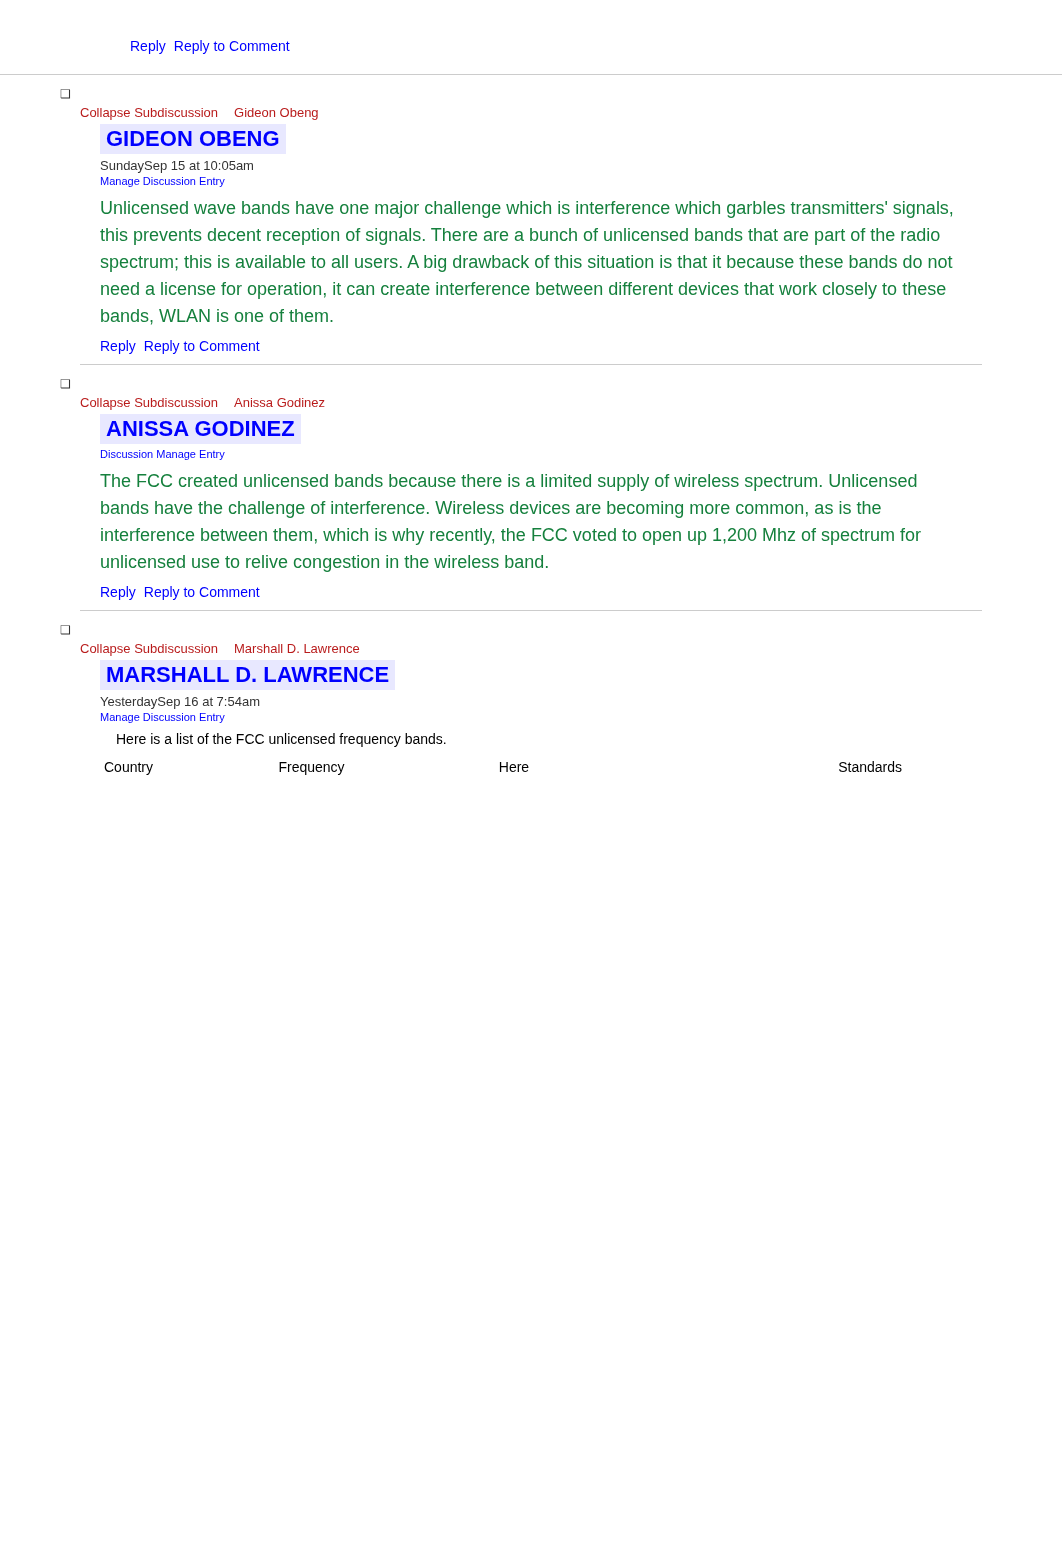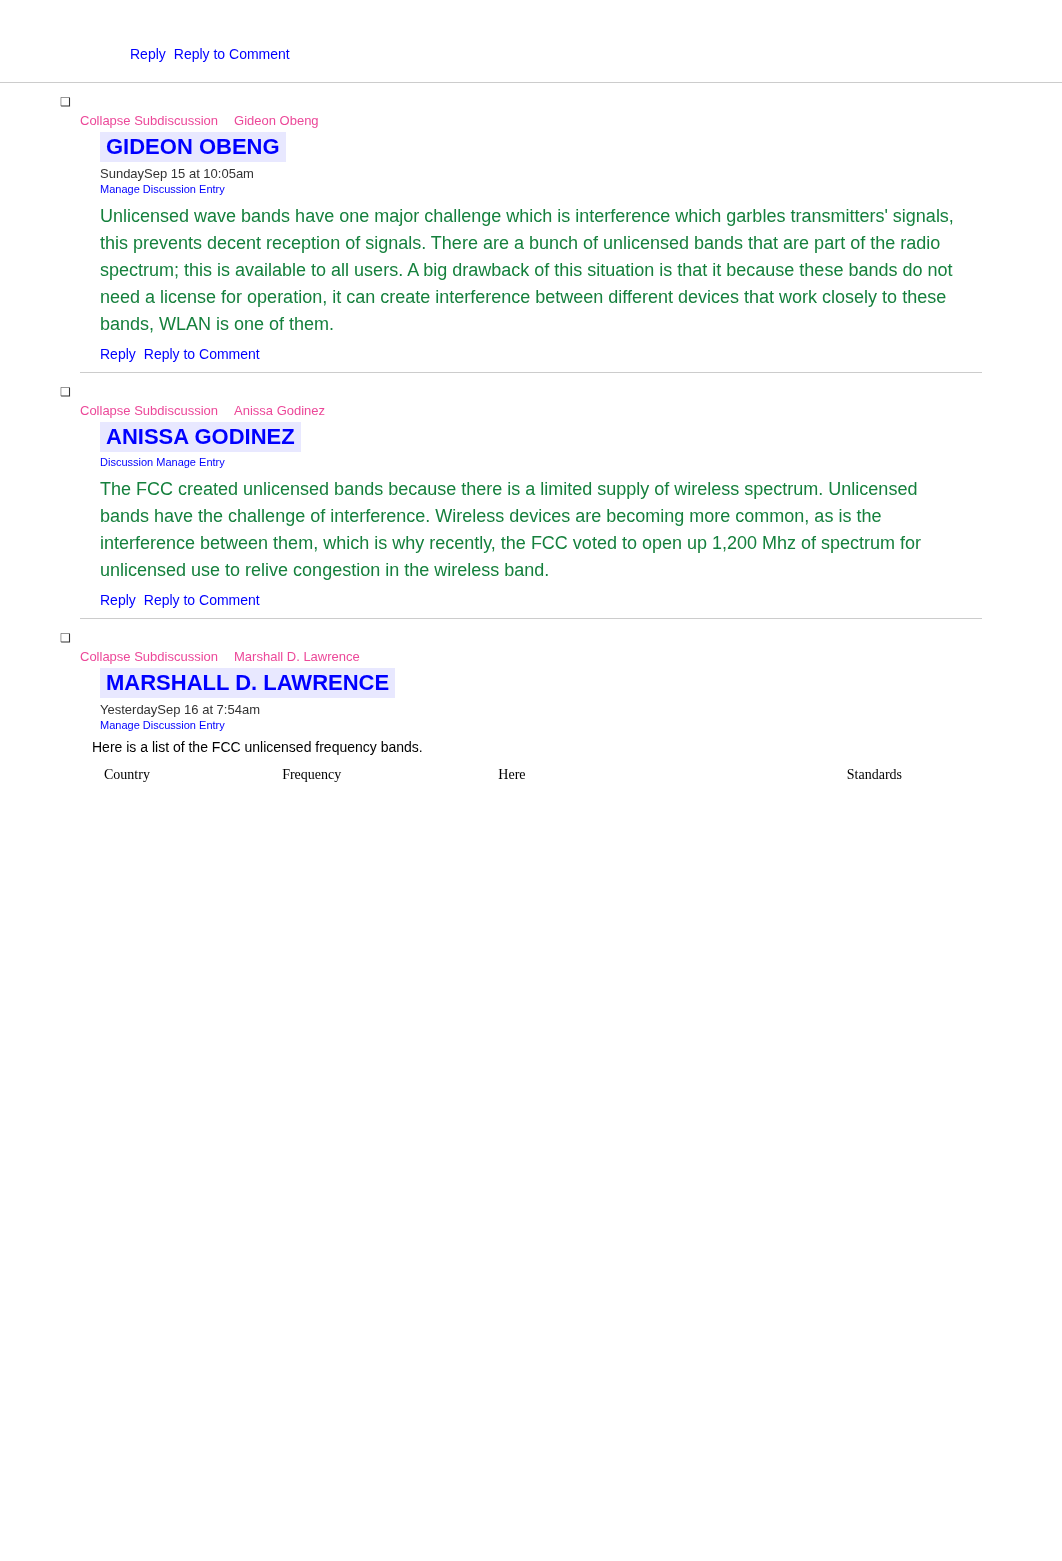--- a/index.html
+++ b/index.html
@@ -7,21 +7,21 @@
       font-family: Arial, sans-serif;
       font-size: 14px;
       background: #fff;
       color: #000;
       width: 1062px;
       min-height: 1561px;
     }
 
     .page-container {
       width: 100%;
-      padding: 36px 0;
+      padding: 28px 0;
     }
 
     
     .top-reply-section {
       padding: 10px 130px 20px 130px;
       border-bottom: 1px solid #ccc;
       margin-bottom: 10px;
     }
 
     .reply-links {
@@ -54,21 +54,21 @@
     }
 
     .discussion-header {
       display: flex;
       align-items: center;
       gap: 16px;
       margin-bottom: 4px;
     }
 
     .collapse-link, .user-link {
-      color: #ec4899;
+      color: #b91c1c;
       text-decoration: none;
       font-size: 13px;
     }
 
     .user-name-large {
       font-size: 22px;
       font-weight: bold;
       color: blue;
       background-color: #e8e8ff;
       padding: 2px 6px;
@@ -123,25 +123,24 @@
       width: calc(100% - 40px);
     }
 
     .fcc-table th {
       text-align: left;
       font-weight: normal;
       font-size: 14px;
       padding: 4px 12px 4px 4px;
       color: #000;
       border-bottom: none;
-      font-family: Liberation Serif, serif;
     }
 
     .intro-text {
-      margin-left: 12px;
+      margin-left: 36px;
       font-size: 14px;
       color: #000;
       margin-bottom: 6px;
     }
 
   </style>
 </head>
 <body>
 
 <div class="page-container">

